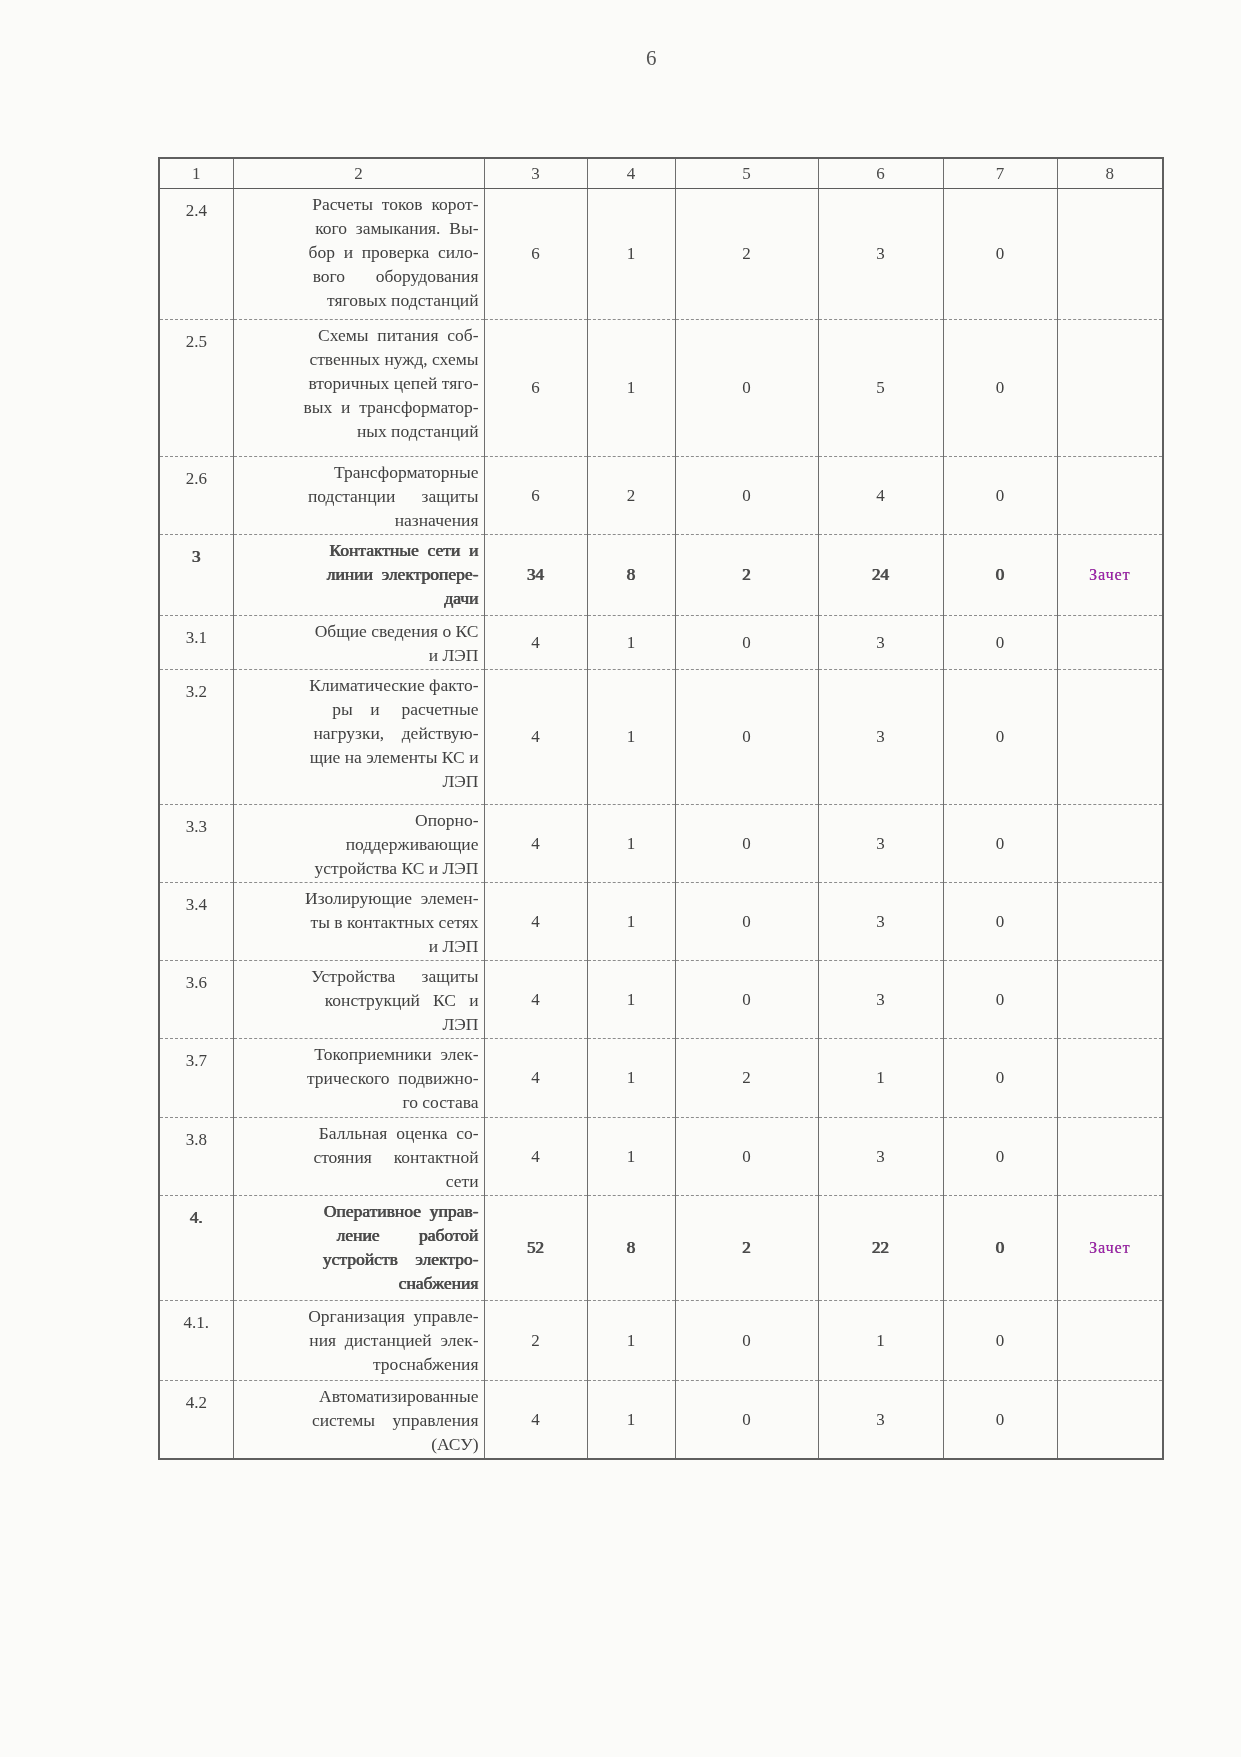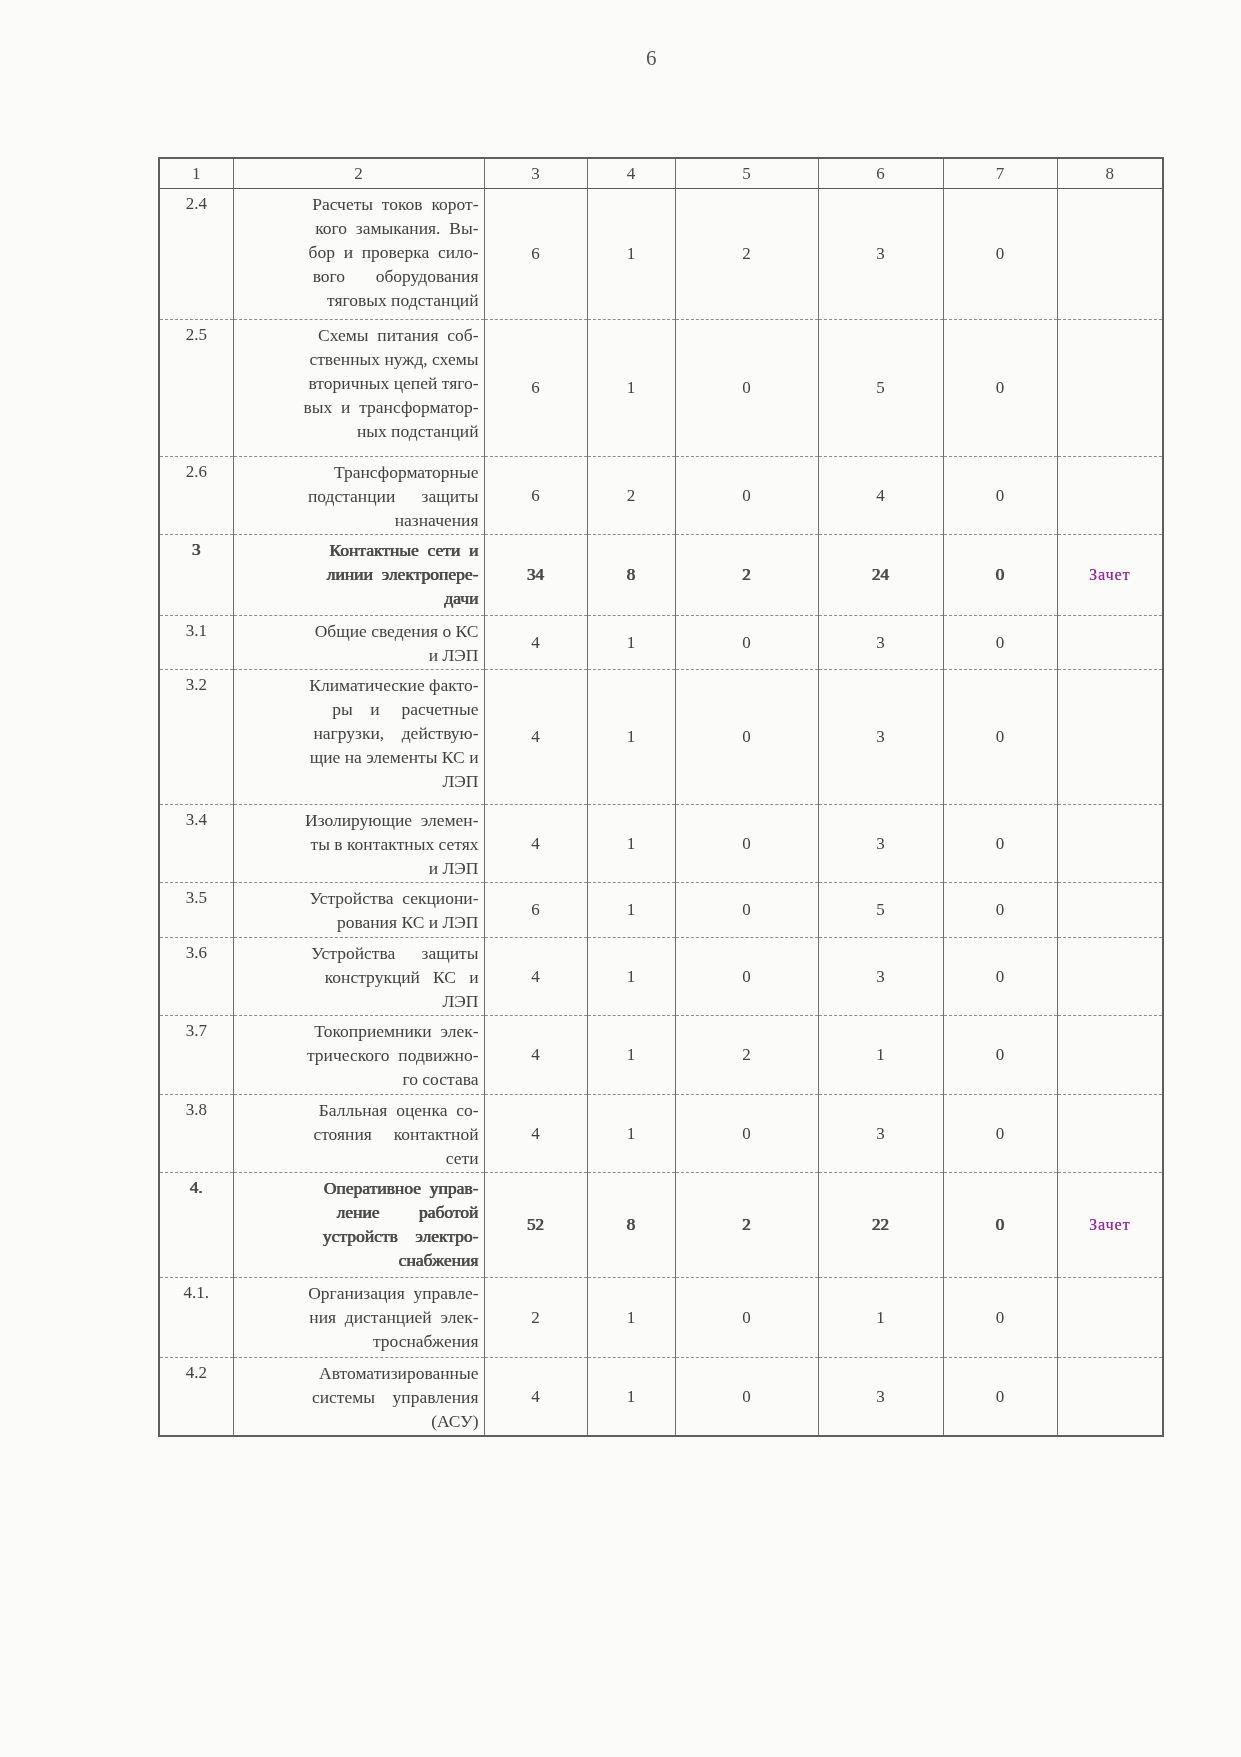--- a/index.html
+++ b/index.html
@@ -50,21 +50,21 @@
     border-top: none;
     border-bottom: 1.5px solid #5c5c5c;
     text-align: center;
     vertical-align: middle;
     font-size: 17px;
     color: #4a4a4a;
   }
   td.num {
     vertical-align: top;
     text-align: center;
-    padding-top: 5px;
+    padding-top: 12px;
     font-size: 17px;
   }
   td.topic {
     vertical-align: top;
     text-align: right;
     padding: 3px 5px 2px 9px;
     font-size: 17.5px;
     line-height: 24px;
     white-space: pre-wrap;
   }
@@ -188,40 +188,41 @@
 нагрузки,    действую-
 щие на элементы КС и
 ЛЭП</td>
         <td class="val">4</td>
         <td class="val">1</td>
         <td class="val">0</td>
         <td class="val">3</td>
         <td class="val">0</td>
         <td class="exam"></td>
       </tr>
+      <tr style="height: 77px;">
+        <td class="num">3.3</td>
+        <td class="topic">Опорно-
+поддерживающие
+устройства КС и ЛЭП</td>
+        <td class="val">4</td>
+        <td class="val">1</td>
+        <td class="val">0</td>
+        <td class="val">3</td>
+        <td class="val">0</td>
+        <td class="exam"></td>
+      </tr>
       <tr style="height: 78px;">
         <td class="num">3.4</td>
         <td class="topic">Изолирующие  элемен-
 ты в контактных сетях
 и ЛЭП</td>
         <td class="val">4</td>
         <td class="val">1</td>
         <td class="val">0</td>
         <td class="val">3</td>
-        <td class="val">0</td>
-        <td class="exam"></td>
-      </tr>
-      <tr style="height: 55px;">
-        <td class="num">3.5</td>
-        <td class="topic">Устройства  секциони-
-рования КС и ЛЭП</td>
-        <td class="val">6</td>
-        <td class="val">1</td>
-        <td class="val">0</td>
-        <td class="val">5</td>
         <td class="val">0</td>
         <td class="exam"></td>
       </tr>
       <tr style="height: 78px;">
         <td class="num">3.6</td>
         <td class="topic">Устройства      защиты
 конструкций   КС   и
 ЛЭП</td>
         <td class="val">4</td>
         <td class="val">1</td>

